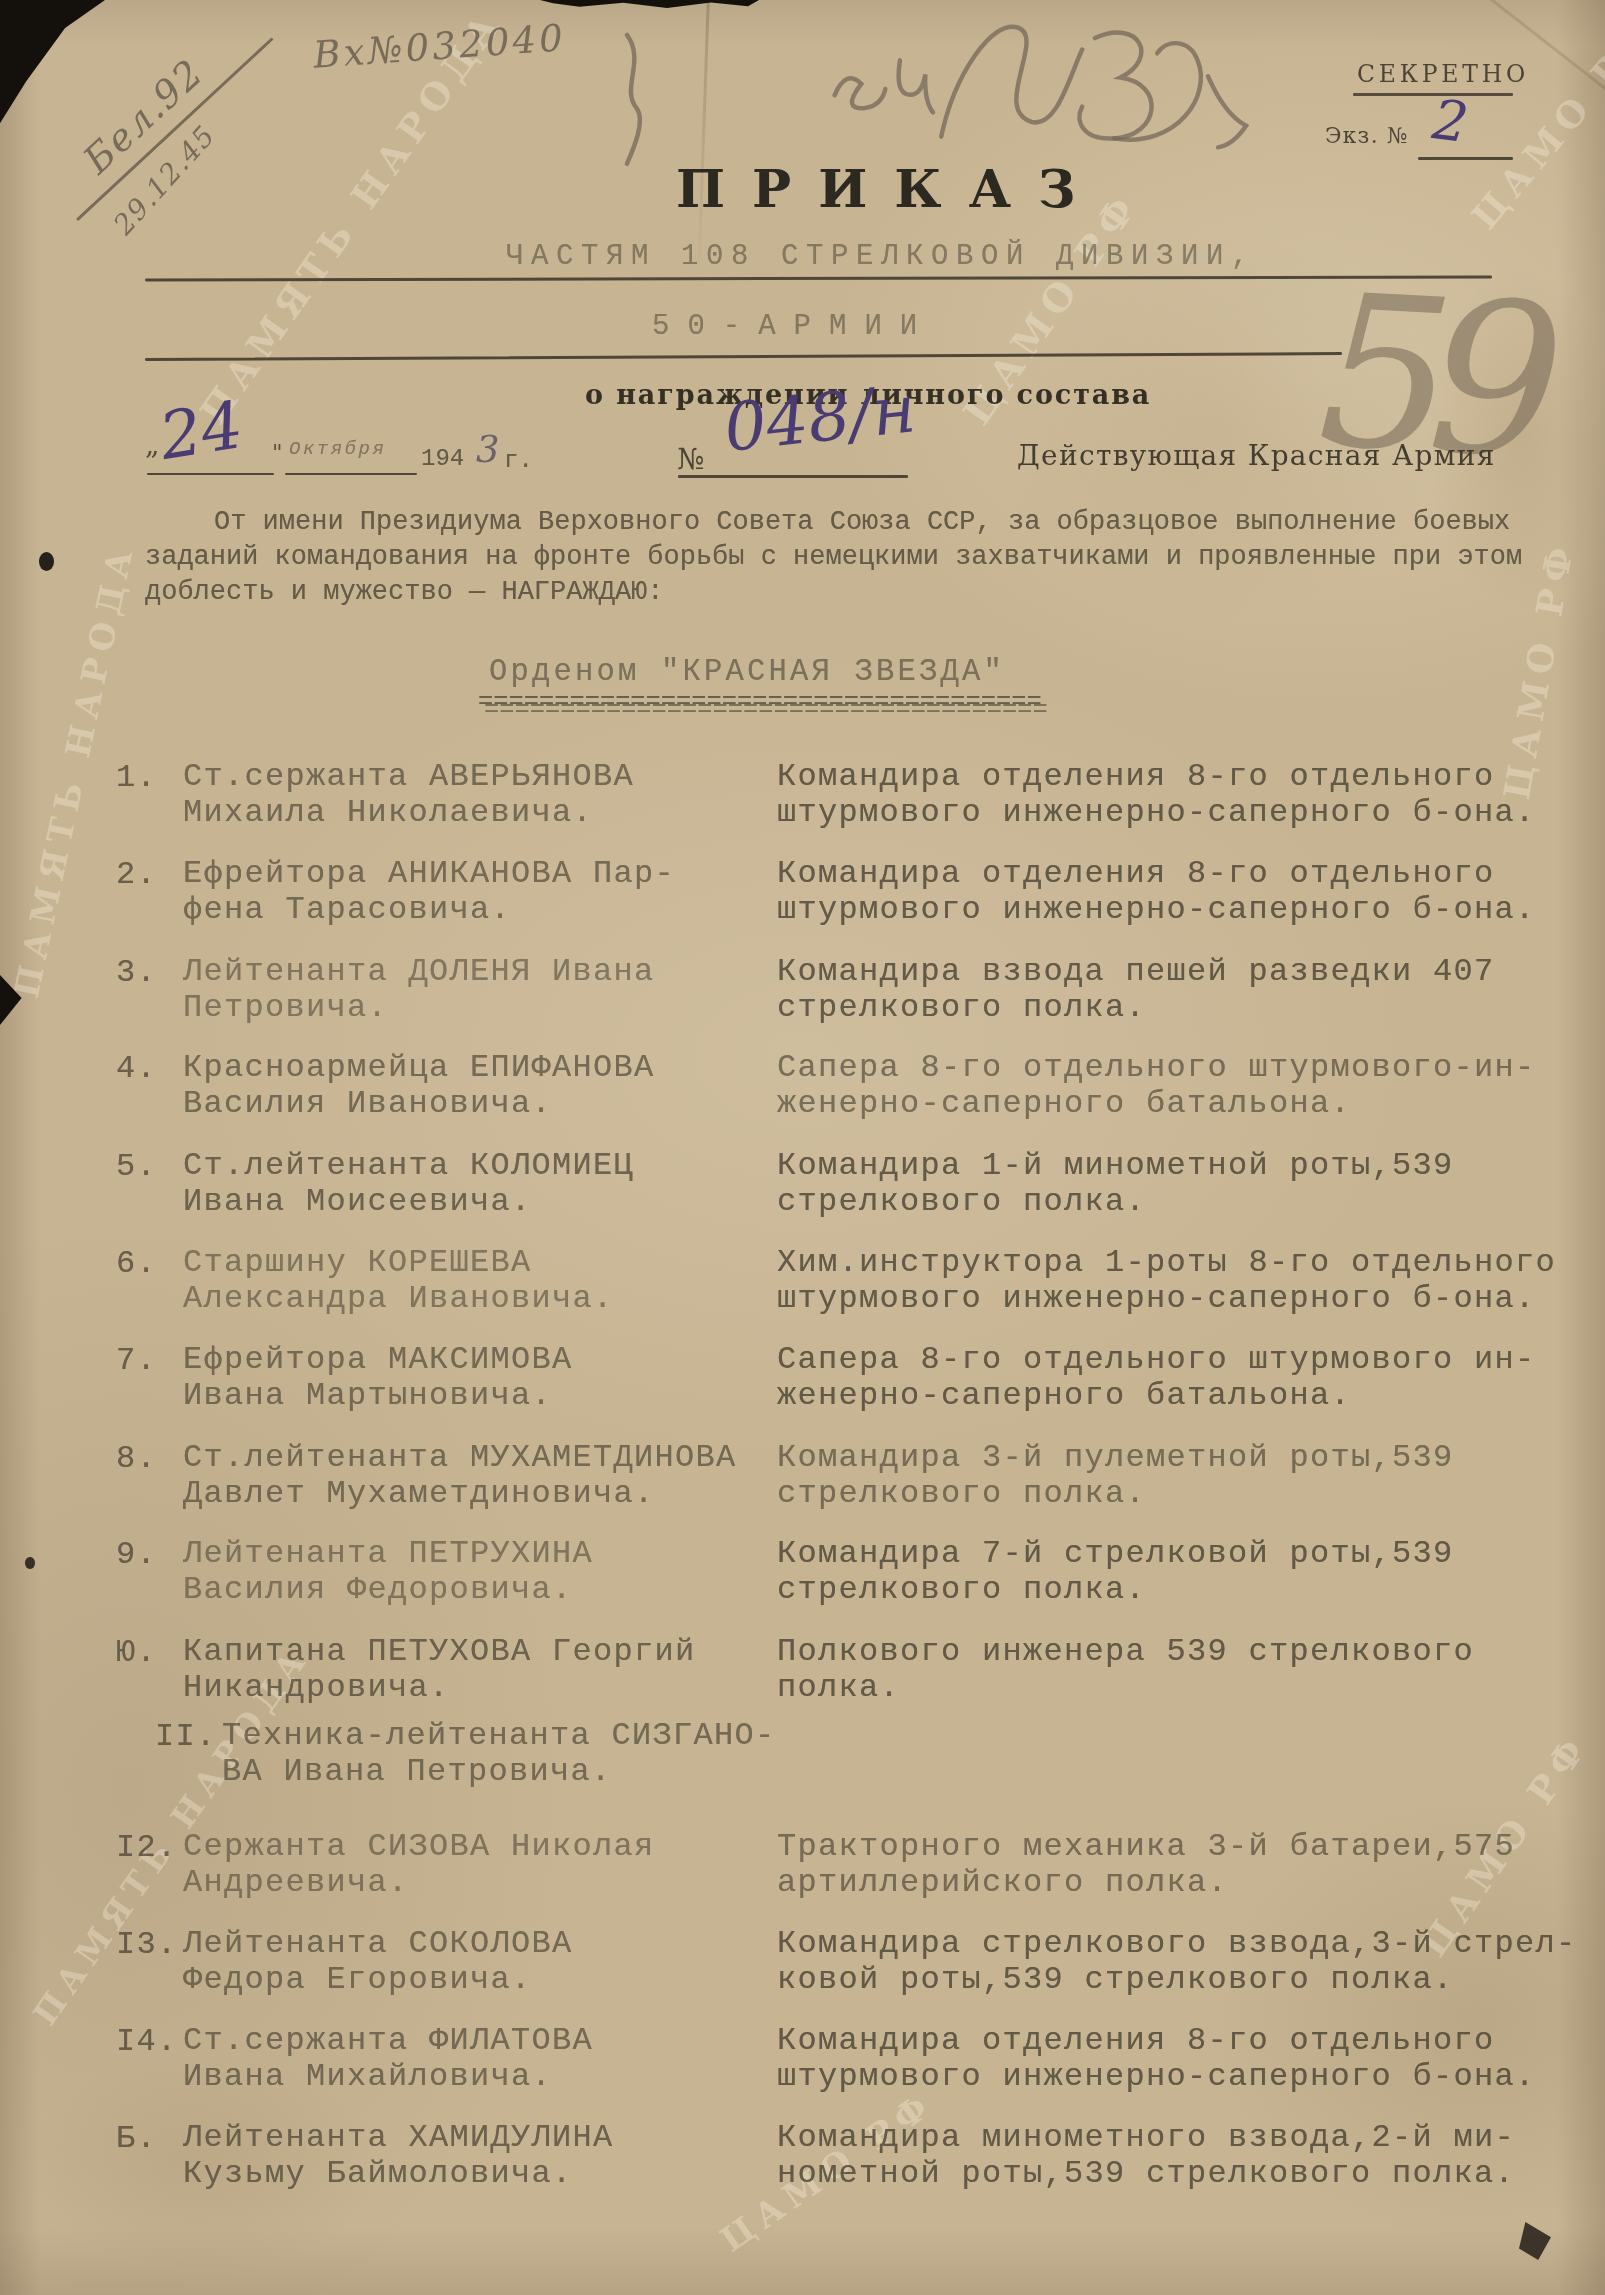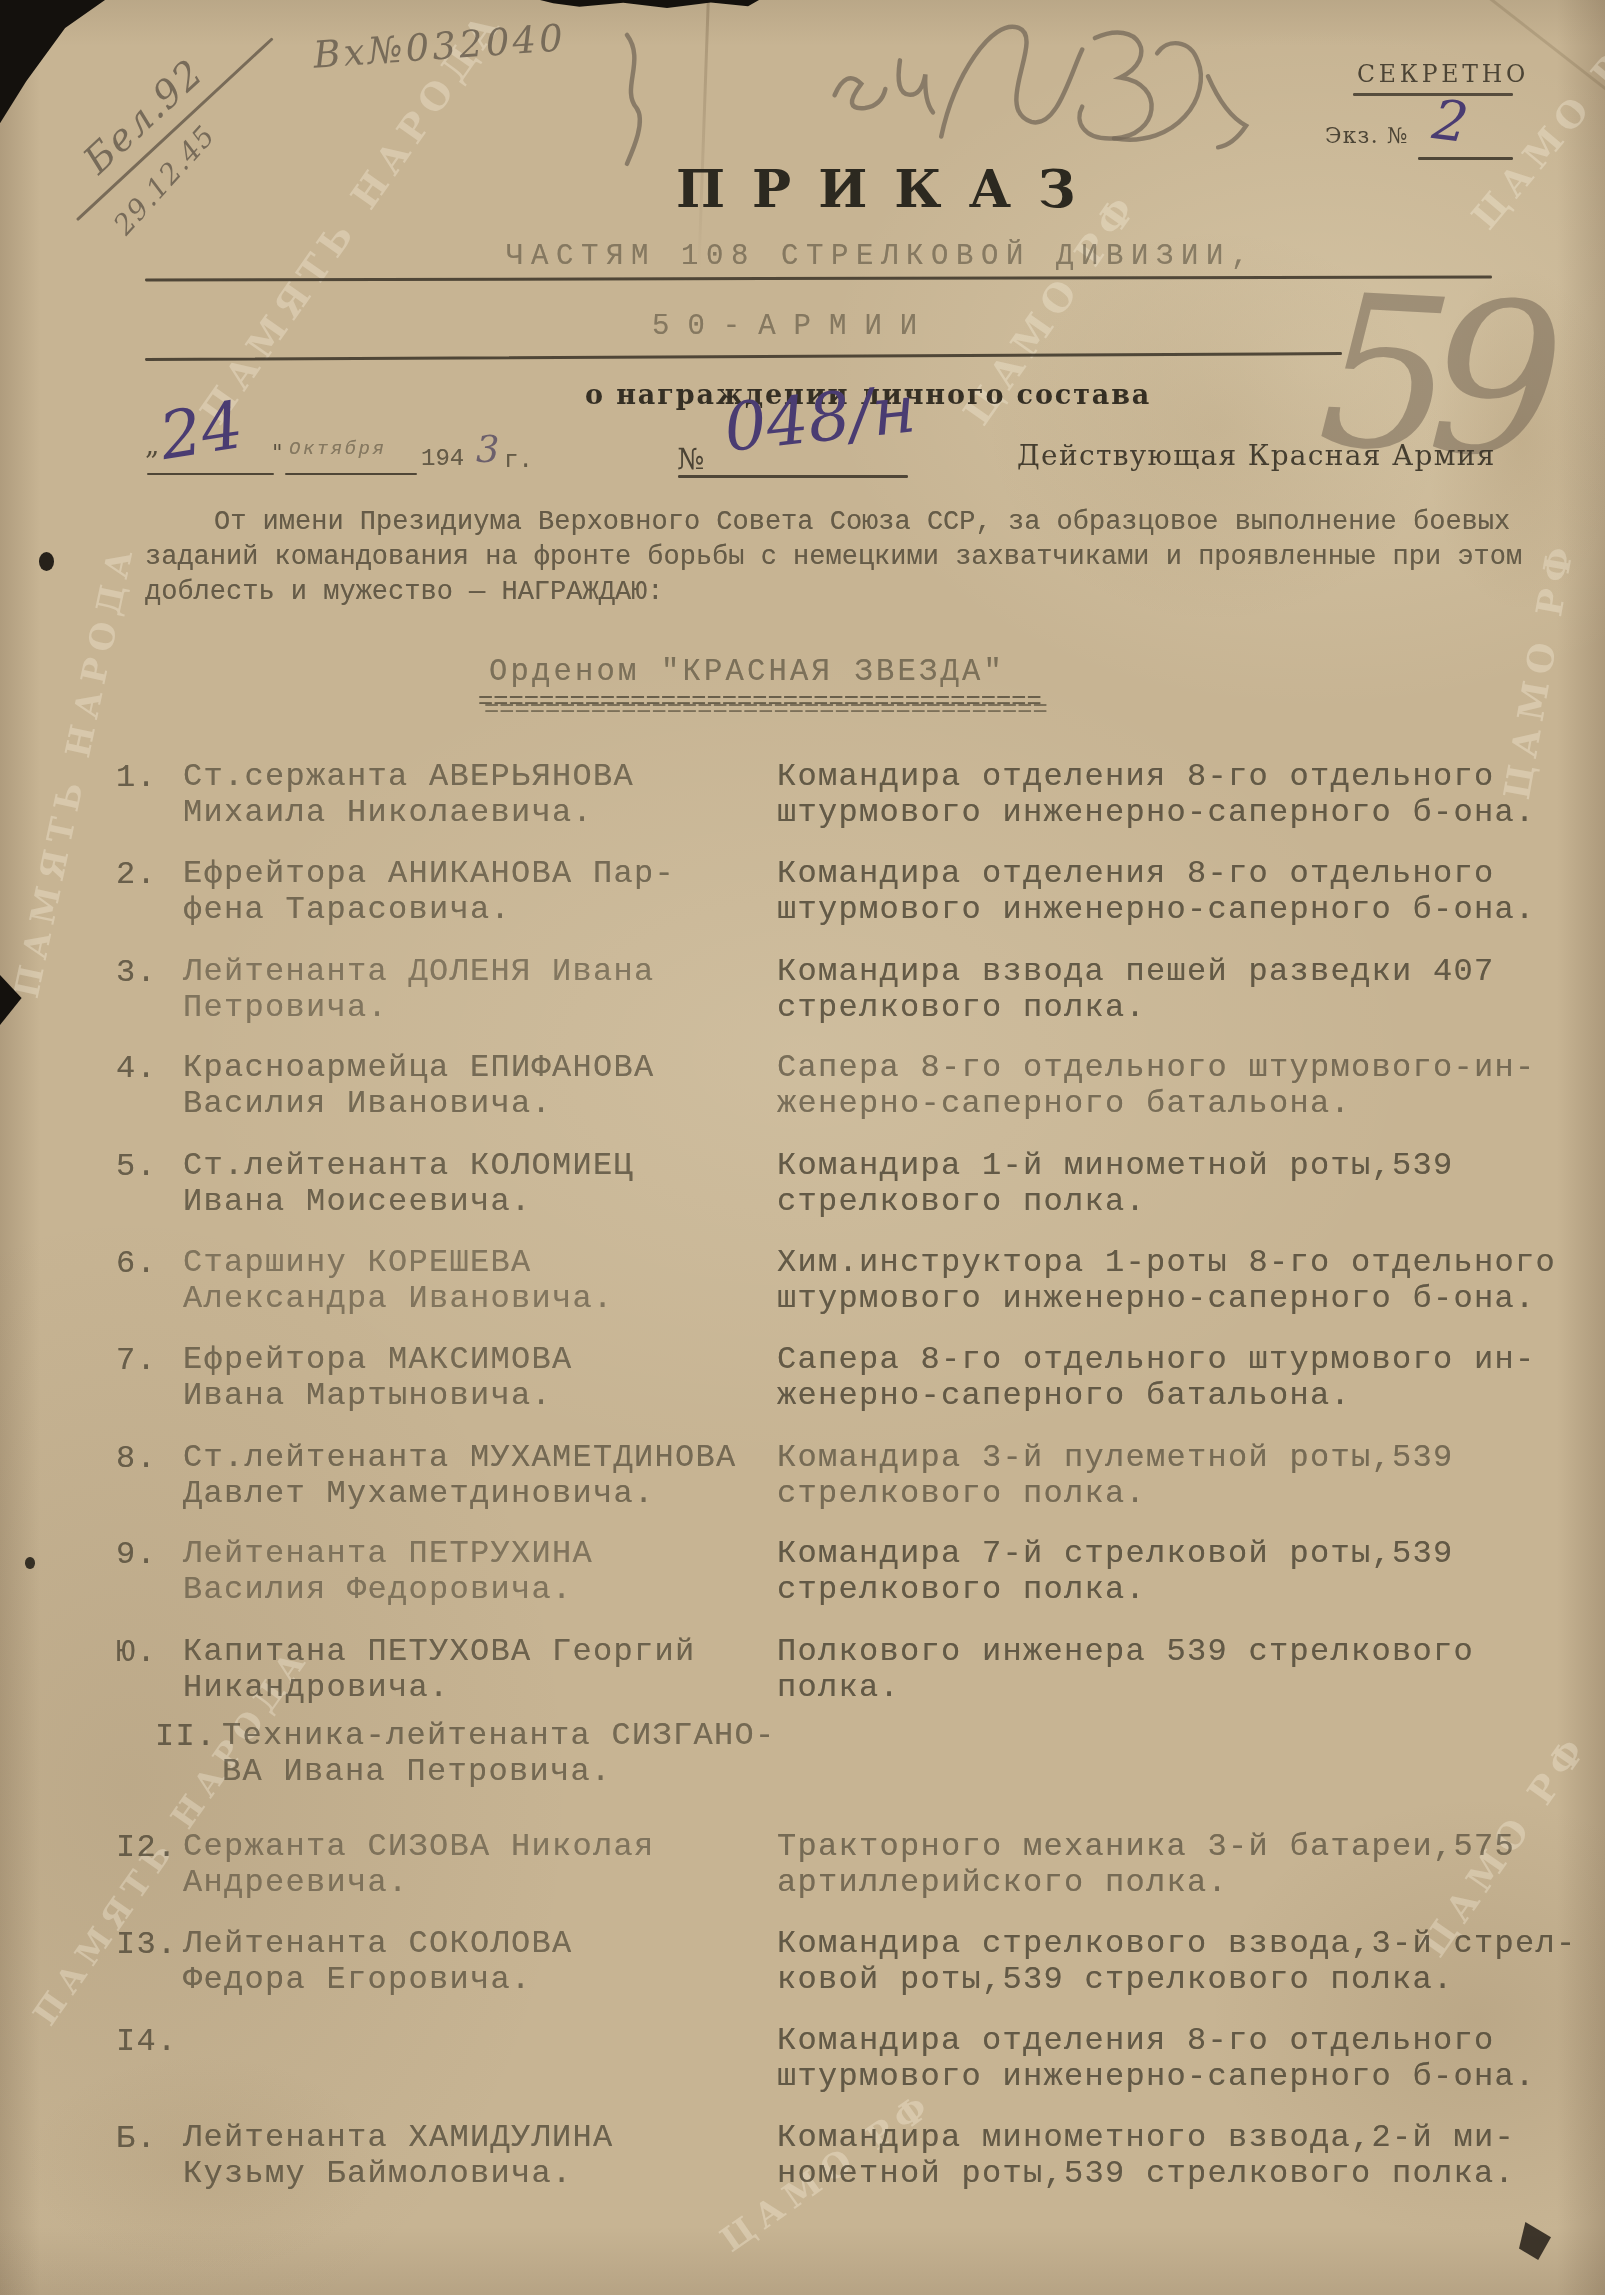--- a/index.html
+++ b/index.html
@@ -180,20 +180,21 @@
         <span class="name typed">Сержанта СИЗОВА Николая<br>Андреевича.</span>
         <span class="role typed">Тракторного механика 3-й батареи,575<br>артиллерийского полка.</span>
       </div>
       <div class="row" style="top: 1926px;">
         <span class="num typed">I3.</span>
         <span class="name typed">Лейтенанта СОКОЛОВА<br>Федора Егоровича.</span>
         <span class="role typed">Командира стрелкового взвода,3-й стрел-<br>ковой роты,539 стрелкового полка.</span>
       </div>
       <div class="row" style="top: 2023px;">
         <span class="num typed">I4.</span>
+        <span class="name typed">Ст.сержанта ФИЛАТОВА<br>Ивана Михайловича.</span>
         <span class="role typed">Командира отделения 8-го отдельного<br>штурмового инженерно-саперного б-она.</span>
       </div>
       <div class="row" style="top: 2120px;">
         <span class="num typed">Б.</span>
         <span class="name typed">Лейтенанта ХАМИДУЛИНА<br>Кузьму Баймоловича.</span>
         <span class="role typed">Командира минометного взвода,2-й ми-<br>нометной роты,539 стрелкового полка.</span>
       </div>
     </div>
 
 </div>

